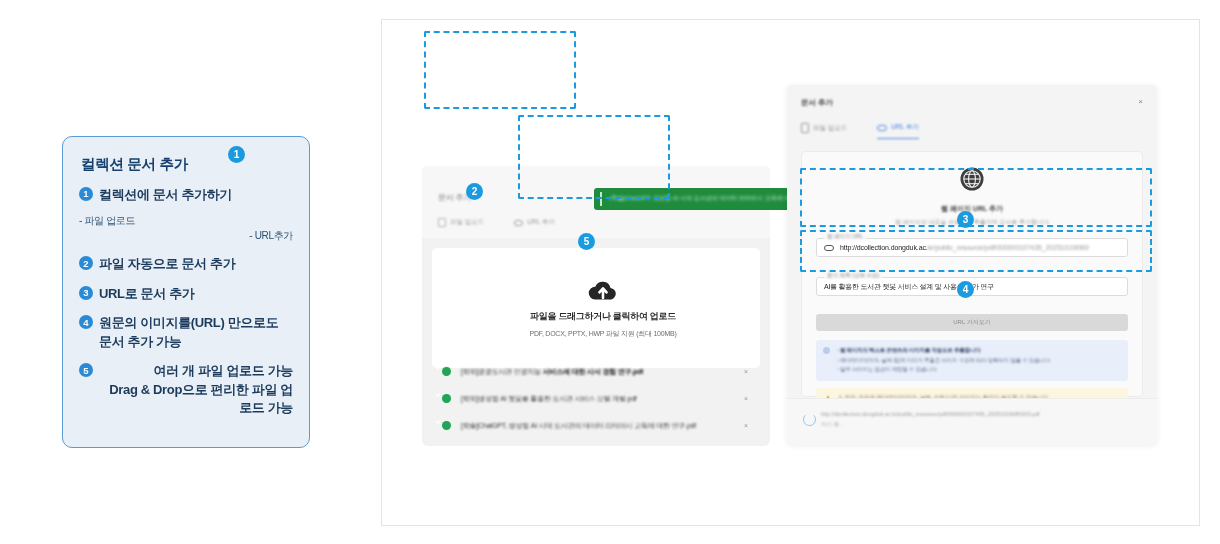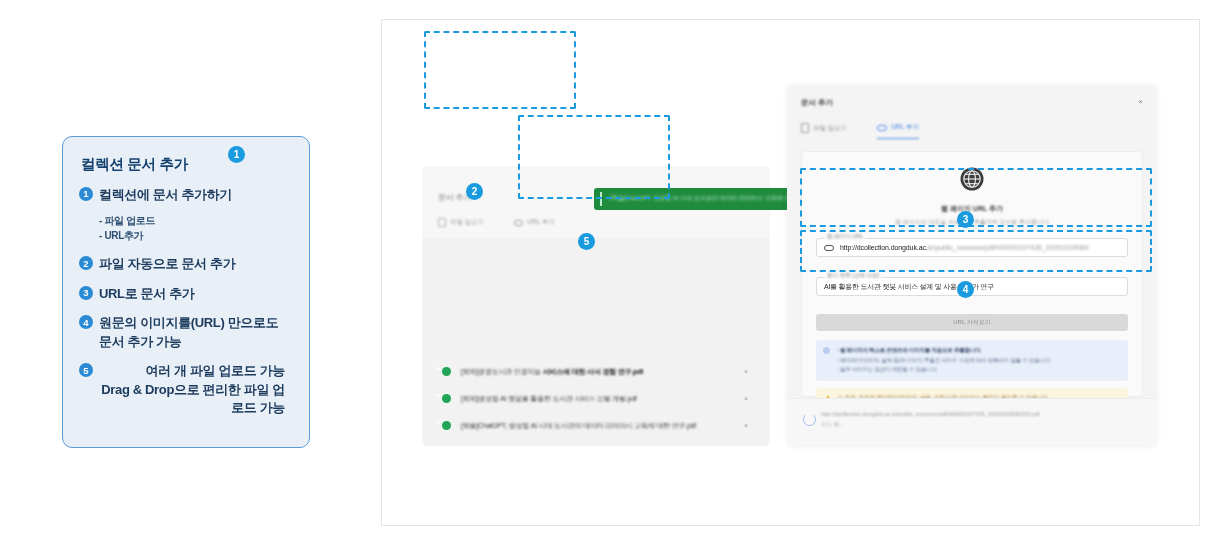--- a/index.html
+++ b/index.html
@@ -7,36 +7,36 @@
     width:1220px;height:544px;background:#ffffff;
     font-family:"Liberation Sans","DejaVu Sans",sans-serif;
     overflow:hidden;position:relative;
   }
   .root{position:absolute;inset:0;}
 
   
   .callout{
     position:absolute;left:62px;top:136px;width:248px;
     background:#e8eff7;border:1px solid #5b9bd5;border-radius:10px;
-    padding:18px 24px 20px 16px;box-sizing:border-box;
+    padding:18px 16px 20px 16px;box-sizing:border-box;
   }
   .callout-title{
     font-size:14.5px;font-weight:bold;color:#13406e;
     margin:0 0 12px 2px;letter-spacing:-0.3px;
   }
   .c-item{display:flex;align-items:flex-start;margin-bottom:9px;}
   .c-item.gap{margin-bottom:11px;}
   .badge{
     flex:0 0 auto;width:14px;height:14px;border-radius:50%;
     background:#2a8ad4;color:#fff;font-size:9.5px;font-weight:bold;
     display:flex;align-items:center;justify-content:center;
     margin-right:6px;margin-top:1px;line-height:1;
   }
   .c-text{font-size:13px;color:#1b3a5c;font-weight:bold;line-height:1.42;letter-spacing:-0.35px;}
-  .c-sub{font-size:10px;color:#2d4f72;line-height:1.5;letter-spacing:-0.35px;margin-left:20px;font-weight:bold;}
+  .c-sub{font-size:10px;color:#2d4f72;line-height:1.5;letter-spacing:-0.35px;font-weight:normal;}
   .tail{
     position:absolute;left:225px;bottom:-28px;width:0;height:0;
     border-left:1px solid transparent;
   }
 
   
   .frame{
     position:absolute;left:381px;top:19px;width:819px;height:507px;
     background:#ffffff;border:1px solid #e4e4e4;box-sizing:border-box;
   }
@@ -202,21 +202,21 @@
 <div class="root">
 
   <div class="callout">
     <div class="callout-title">컬렉션 문서 추가</div>
 
     <div class="c-item">
       <div class="badge">1</div>
       <div class="c-text">컬렉션에 문서 추가하기</div>
     </div>
     <div class="c-sub">- 파일 업로드</div>
-    <div class="c-sub" style="margin-bottom:12px;">- URL추가</div>
+    <div class="c-sub" style="margin-bottom:12px;text-align:right;">- URL추가</div>
 
     <div class="c-item gap">
       <div class="badge">2</div>
       <div class="c-text">파일 자동으로 문서 추가</div>
     </div>
 
     <div class="c-item gap">
       <div class="badge">3</div>
       <div class="c-text">URL로 문서 추가</div>
     </div>
@@ -252,20 +252,30 @@
           <span class="ic"></span>
           <span>URL 추가</span>
         </div>
       </div>
 
       <div class="toast">
         <div class="toast-bar"></div>
         <div class="toast-txt">[학술]ChatGPT, 생성형 AI 시대 도서관의 데이터 리터러시 교육에 대한 연구</div>
       </div>
 
+      <div class="app-body">
+        <div class="dropzone-inner">
+          <svg class="cloud-ico" viewBox="0 0 40 30">
+            <path d="M10,27 a8,8 0 0 1 0.4,-16 a10,10 0 0 1 19,1.5 a7,7 0 0 1 -1.4,14.5 Z" fill="#262626"></path>
+            <path d="M20,25 L20,14 M20,13 L15.5,18 M20,13 L24.5,18" stroke="#fff" stroke-width="3.2" fill="none" stroke-linecap="round" stroke-linejoin="round"></path>
+          </svg>
+          <div class="dz-main">파일을 드래그하거나 클릭하여 업로드</div>
+          <div class="dz-sub">PDF, DOCX, PPTX, HWP 파일 지원 (최대 100MB)</div>
+        </div>
+      </div>
 
       <div class="file-list">
         <div class="file-row">
           <span class="dot"></span>
           <span class="fname"><span>[학위]공공도서관 인공지능</span> <b>서비스에 대한 사서 경험 연구.pdf</b></span>
           <span class="fx">×</span>
         </div>
         <div class="file-row">
           <span class="dot"></span>
           <span class="fname">[학위]생성형 AI 챗봇을 활용한 도서관 서비스 모델 개발.pdf</span>

